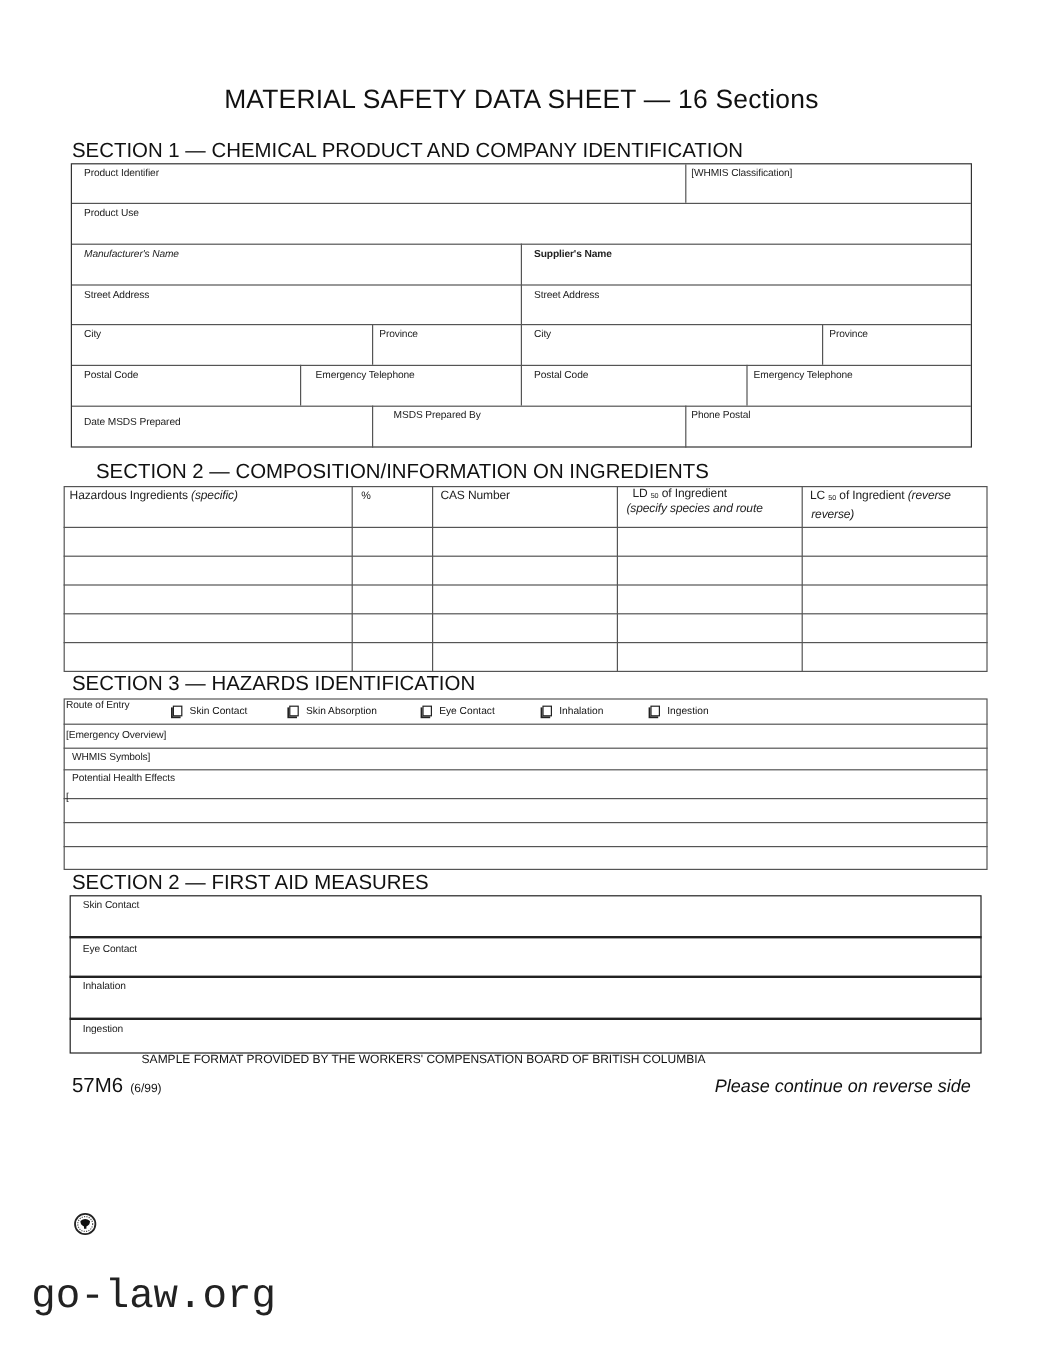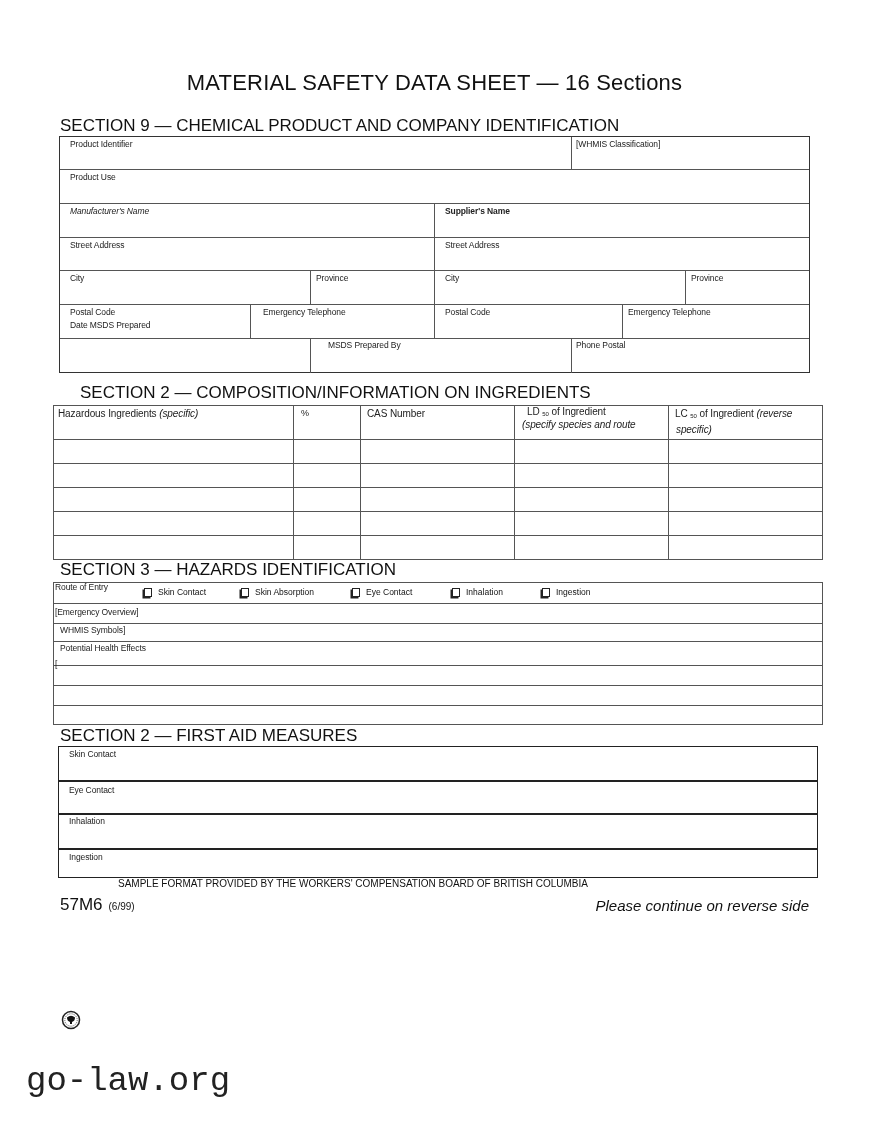--- a/index.html
+++ b/index.html
@@ -21,21 +21,21 @@
   .formno small { font-size:10px; margin-left:6px; }
   .continue { right:60px; top:897px; font-size:15px; font-style:italic; }
   .watermark { left:26px; top:1062px; font-family:"Liberation Mono", monospace; font-size:34px; color:#222; }
   .logo { left:61px; top:1010px; width:20px; height:20px; }
 </style>
 </head>
 <body>
 
 <div class="abs title">MATERIAL SAFETY DATA SHEET — 16 Sections</div>
 
-<div class="abs sec-h" style="top:116px;">SECTION 9 — CHEMICAL PRODUCT AND COMPANY IDENTIFICATION</div>
+<div class="abs sec-h" style="top:116px;">SECTION 1 — CHEMICAL PRODUCT AND COMPANY IDENTIFICATION</div>
 <div class="box" style="left:59px; top:136px; width:751px; height:237px;"></div>
 
 <div class="hl" style="left:60px; width:749px; top:169px;"></div>
 <div class="hl" style="left:60px; width:749px; top:203px;"></div>
 <div class="hl" style="left:60px; width:749px; top:237px;"></div>
 <div class="hl" style="left:60px; width:749px; top:270px;"></div>
 <div class="hl" style="left:60px; width:749px; top:304px;"></div>
 <div class="hl" style="left:60px; width:749px; top:338px;"></div>
 
 <div class="vl" style="left:571px; top:137px; height:32px;"></div>
@@ -76,21 +76,21 @@
 
 <div class="lbl" style="left:70px; top:307px;">Postal Code</div>
 <div class="field" style="left:61px; top:317px; width:188px; height:20px;"></div>
 <div class="lbl" style="left:263px; top:307px;">Emergency Telephone</div>
 <div class="field" style="left:252px; top:317px; width:181px; height:20px;"></div>
 <div class="lbl" style="left:445px; top:307px;">Postal Code</div>
 <div class="field" style="left:436px; top:317px; width:185px; height:20px;"></div>
 <div class="lbl" style="left:628px; top:307px;">Emergency Telephone</div>
 <div class="field" style="left:624px; top:317px; width:184px; height:20px;"></div>
 
-<div class="lbl" style="left:70px; top:320px;">Date MSDS Prepared</div>
+<div class="lbl" style="left:70px; top:346px;">Date MSDS Prepared</div>
 <div class="field" style="left:61px; top:350px; width:248px; height:21px;"></div>
 <div class="lbl" style="left:316px; top:340px;padding-left:12px;">MSDS Prepared By</div>
 <div class="field" style="left:312px; top:350px; width:258px; height:21px;"></div>
 <div class="lbl" style="left:576px; top:340px;">Phone Postal</div>
 <div class="field" style="left:573px; top:350px; width:235px; height:21px;"></div>
 
 <div class="abs sec-h" style="top:383px;margin-left:20px;">SECTION 2 — COMPOSITION/INFORMATION ON INGREDIENTS</div>
 <div class="box" style="left:53px; top:405px; width:770px; height:155px; border-width:1px; border-color:#555;"></div>
 <div class="hl" style="left:53px; width:770px; top:439px;"></div>
 <div class="hl" style="left:53px; width:770px; top:463px;"></div>
@@ -113,21 +113,21 @@
   <span class="sub">50</span>
   <span>of Ingredient</span>
 </div>
 <div class="lbl italic" style="left:522px; top:419px; font-size:10px;">(specify species and route</div>
 <div class="lbl" style="left:675px; top:408px; font-size:10px;">
   <span>LC</span>
   <span class="sub">50</span>
   <span>of Ingredient</span>
   <span class="italic">(reverse</span>
 </div>
-<div class="lbl italic" style="left:676px; top:424px; font-size:10px;">specific)</div>
+<div class="lbl italic" style="left:676px; top:424px; font-size:10px;">reverse)</div>
 
 <div>
   <div class="field" style="left:54px;top:440px;width:238px;height:22px;"></div>
   <div class="field" style="left:295px;top:440px;width:64px;height:22px;"></div>
   <div class="field" style="left:362px;top:440px;width:151px;height:22px;"></div>
   <div class="field" style="left:516px;top:440px;width:151px;height:22px;"></div>
   <div class="field" style="left:670px;top:440px;width:152px;height:22px;"></div>
 
   <div class="field" style="left:54px;top:464px;width:238px;height:22px;"></div>
   <div class="field" style="left:295px;top:464px;width:64px;height:22px;"></div>

